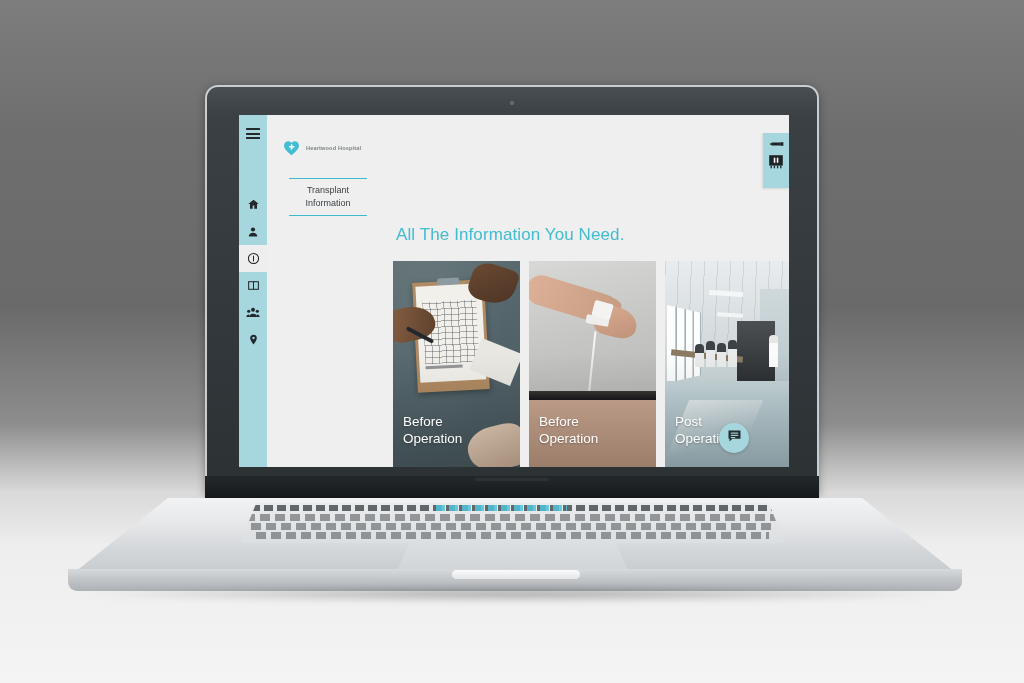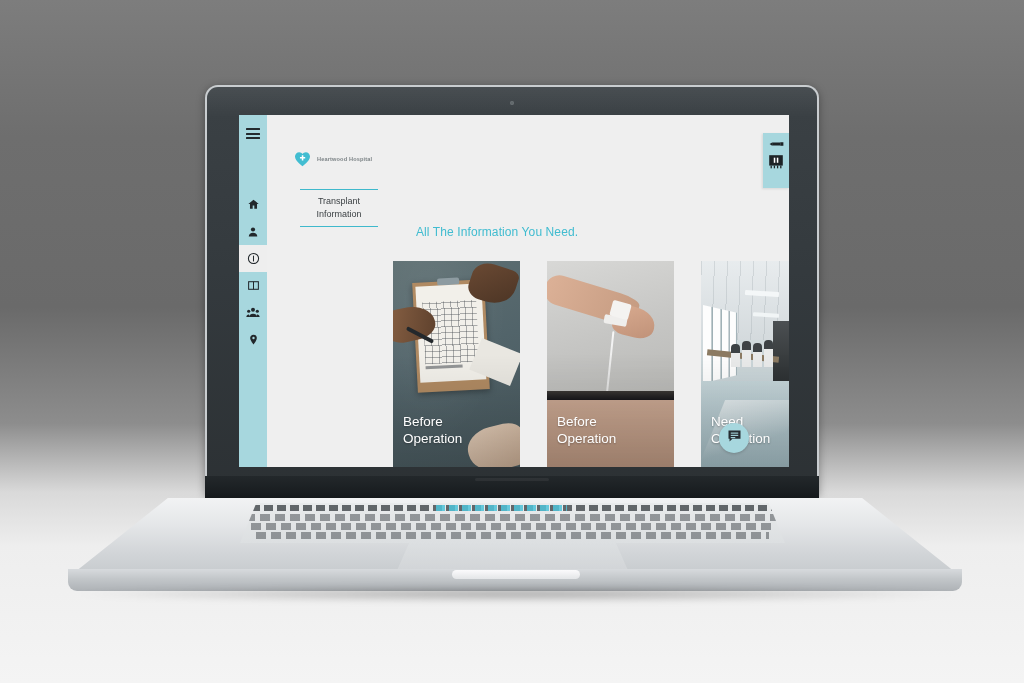--- a/index.html
+++ b/index.html
@@ -187,21 +187,21 @@
   }
   .nav-item.active { background: #eeeeee; }
   .nav-item svg { display: block; }
 
   .app-main {
     flex: 1 1 auto;
     background: #efefef;
     position: relative;
     display: flex;
     flex-direction: column;
-    padding: 11px;
+    padding: 0;
   }
 
   .brand {
     display: flex; align-items: center; gap: 6px;
     padding: 20px 0 0 16px;
     height: 46px;
   }
   .brand-mark { width: 17px; height: 16px; display:block; }
   .brand-name {
     font-size: 5.6px;
@@ -221,32 +221,31 @@
     font-size: 9px;
     line-height: 1.45;
     color: #3d4245;
     cursor: pointer;
     background: transparent;
   }
 
   .headline {
     position: absolute;
     left: 129px; top: 110px;
-    font-size: 12px;
+    font-size: 17px;
     color: #41bcd0;
     letter-spacing: .1px;
     white-space: nowrap;
-    margin-left: 20px;
   }
 
   .cards {
     position: absolute;
     left: 126px; top: 146px;
     display: flex;
-    gap: 27px;
+    gap: 9px;
   }
   .card {
     width: 127px;
     height: 207px;
     position: relative;
     overflow: hidden;
     cursor: pointer;
     background: #8d9496;
   }
   .card .caption {
@@ -630,21 +629,21 @@
                 <div class="c3-people">
                     <i></i>
                     <i></i>
                     <i></i>
                     <i></i>
                   </div>
                 <div class="c3-nurse"></div>
               </div>
               <div class="shade"></div>
               <div class="caption">
-                <div>Need</div>
+                <div>Post</div>
                 <div>Operation</div>
               </div>
             </div>
 
           </div>
 
           <div class="ribbon">
             <div class="ribbon-btn">
               <svg width="15" height="10" viewBox="0 0 24 16">
                 <path d="M1 8 5 5.4v5.2z" fill="#1d2326"></path>

